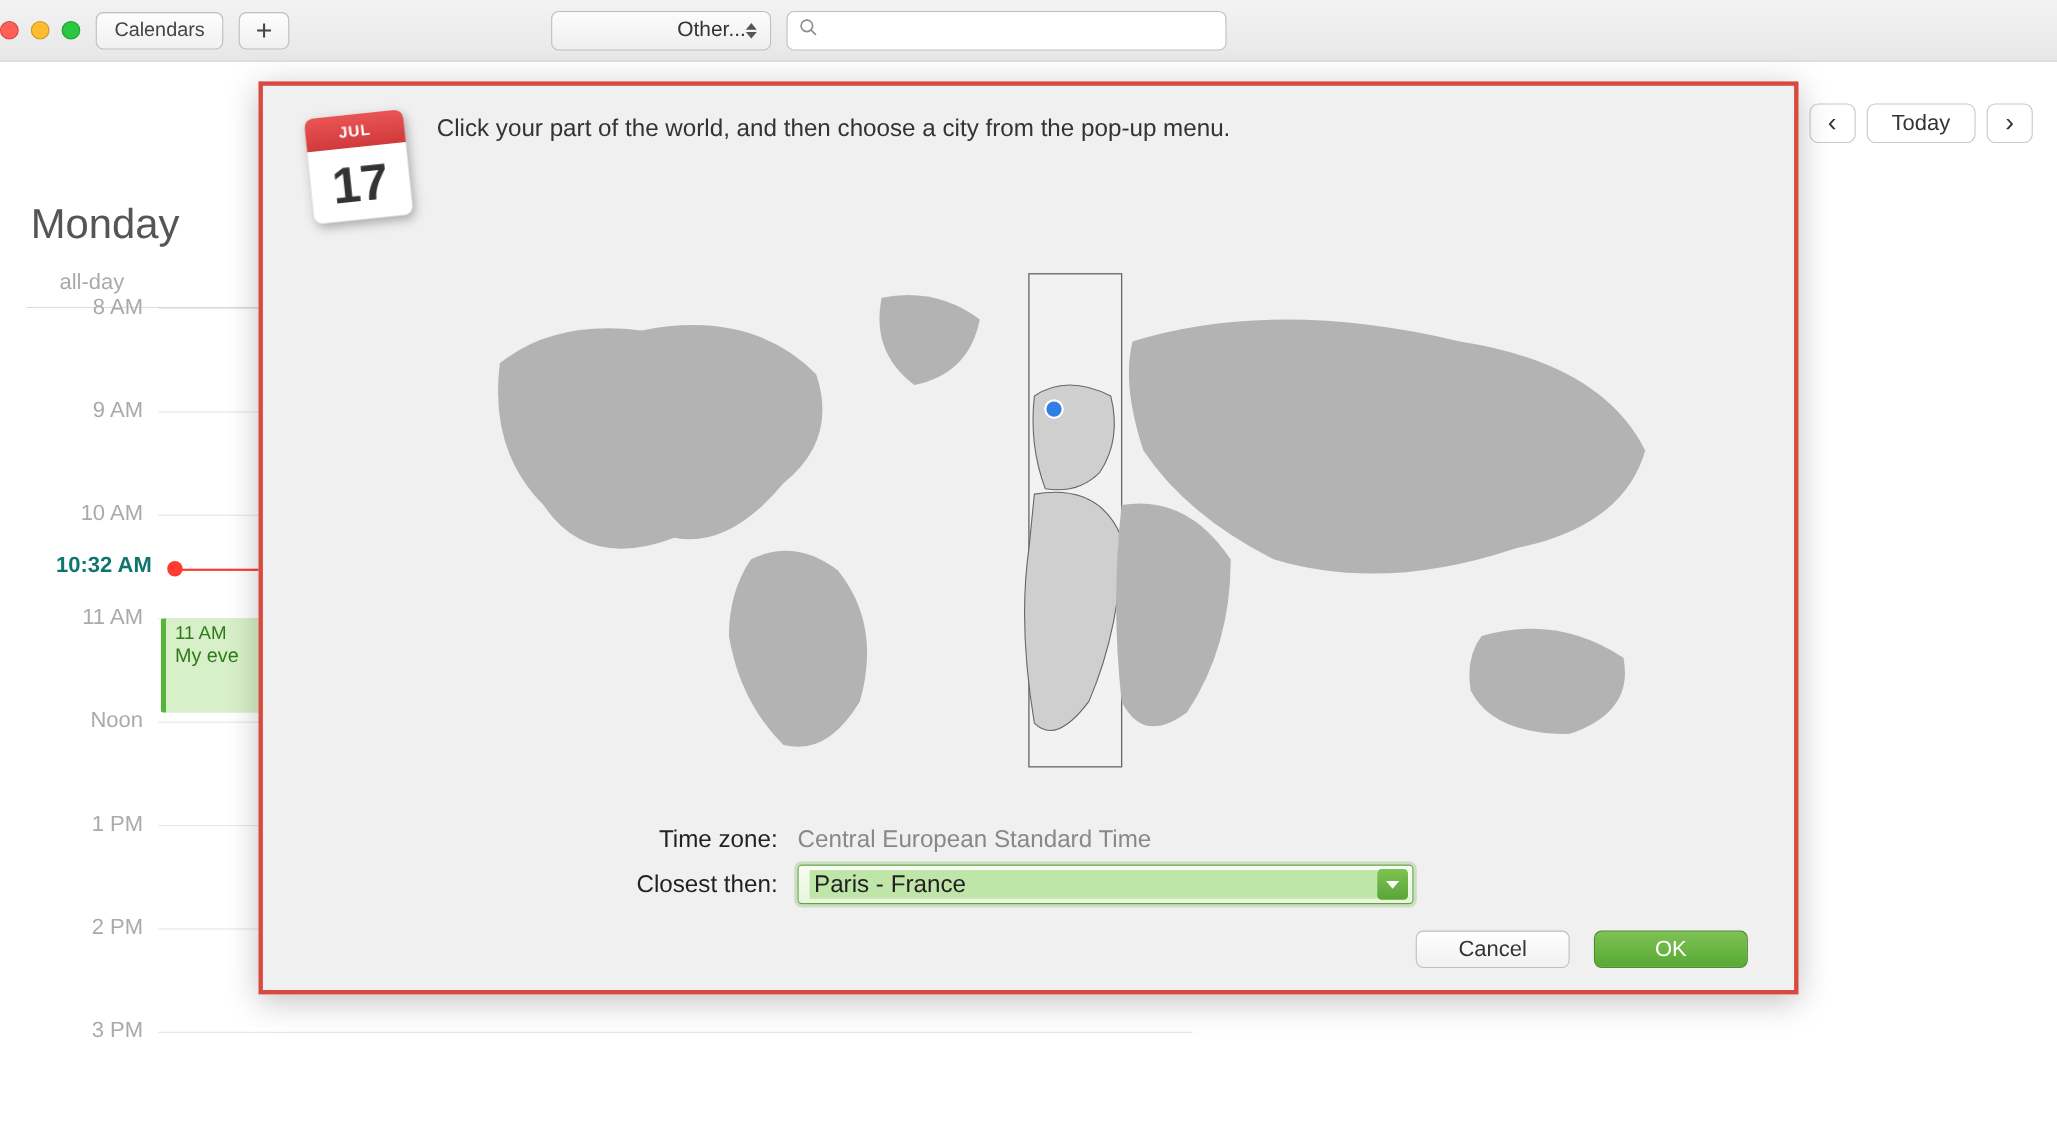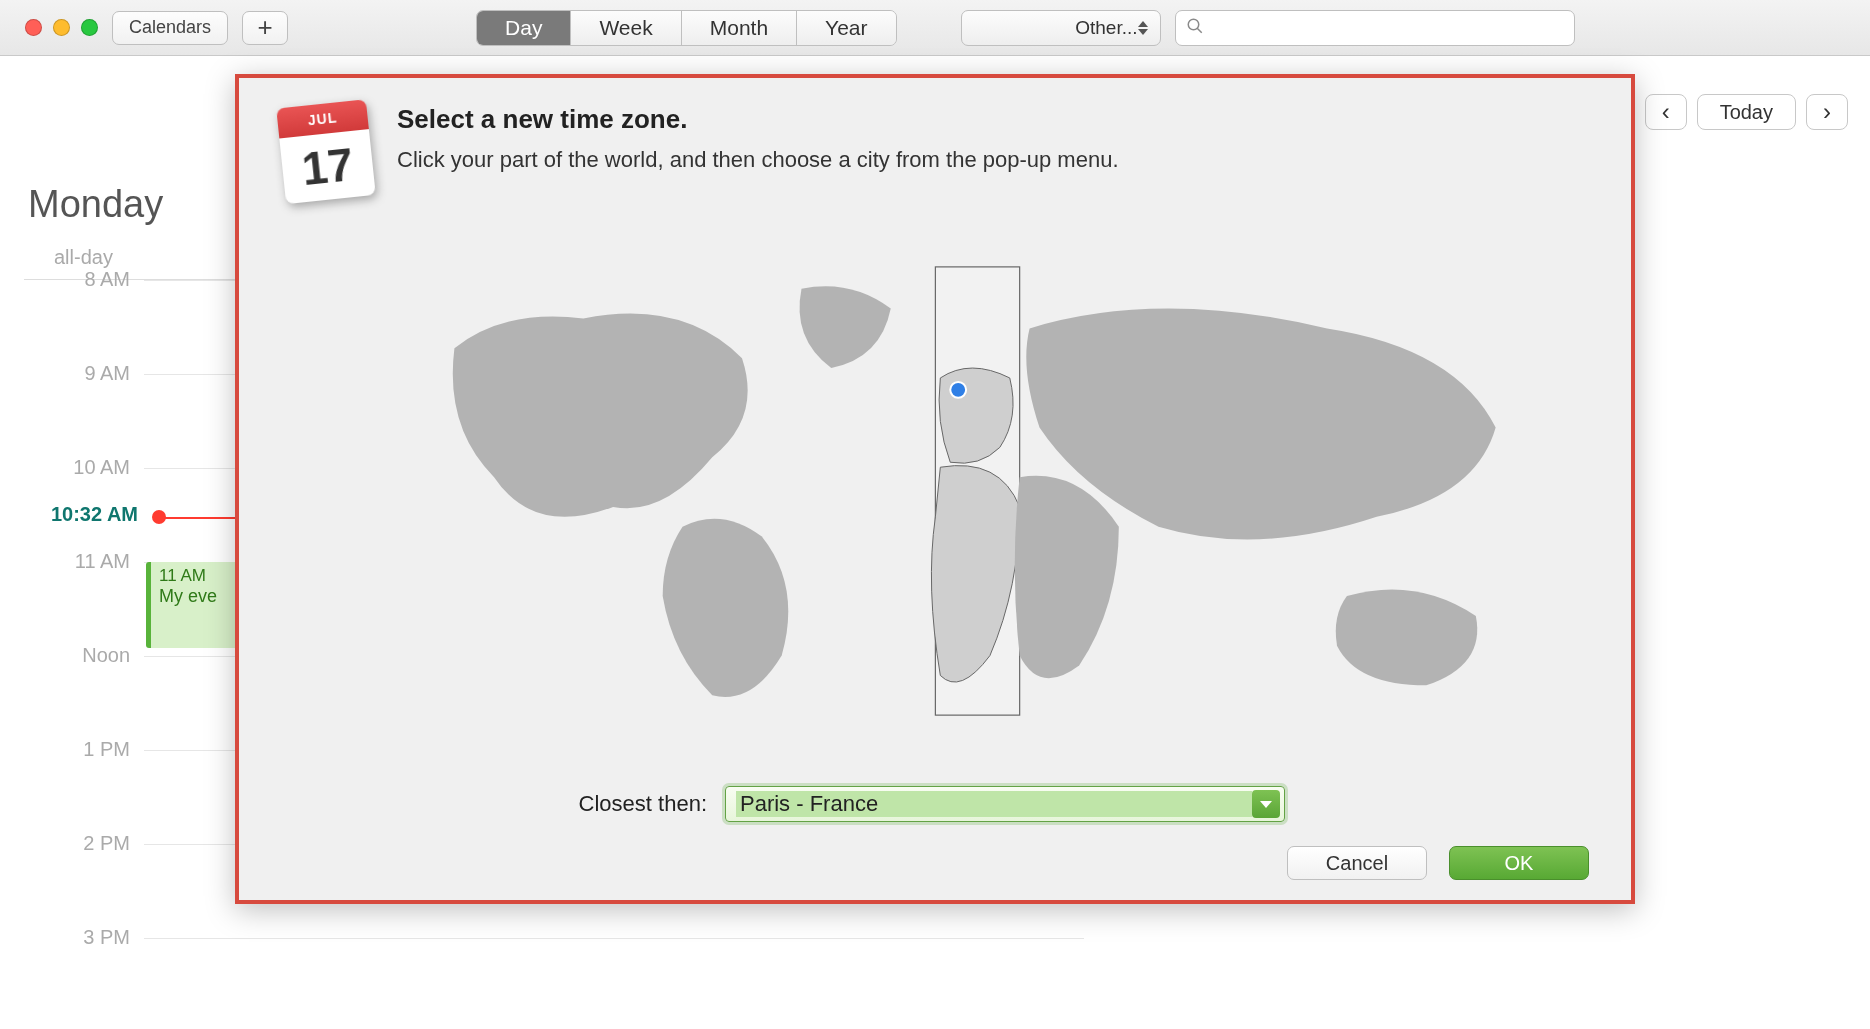--- a/index.html
+++ b/index.html
@@ -1,19 +1,19 @@
 <!DOCTYPE html>
 <html><head>
 <meta charset="utf-8">
 <style>
   * { box-sizing: border-box; margin: 0; padding: 0; }
   html, body { width: 1870px; height: 1029px; font-family: -apple-system, "Helvetica Neue", Helvetica, Arial, sans-serif; background: #fff; color: #222; overflow: hidden; }
 
   
-  .titlebar { height: 56px; background: linear-gradient(#f3f3f3,#e7e7e7); border-bottom: 1px solid #c9c9c9; display: flex; align-items: center; padding: 0 25px; gap: 14px; }
+  .titlebar { height: 56px; background: linear-gradient(#f3f3f3,#e7e7e7); border-bottom: 1px solid #c9c9c9; display: flex; align-items: center; padding: 0 0; gap: 14px; }
   .traffic { display: flex; gap: 11px; align-items: center; }
   .dot { width: 17px; height: 17px; border-radius: 50%; box-shadow: inset 0 0 0 1px rgba(0,0,0,.2); }
   .dot.red { background: #ff5f57; } .dot.yellow { background: #febc2e; } .dot.green { background: #28c840; }
 
   .tb-btn { height: 34px; padding: 0 16px; background: linear-gradient(#fdfdfd,#f1f1f1); border: 1px solid #bfbfbf; border-radius: 7px; font-size: 18px; color: #444; display: inline-flex; align-items: center; justify-content: center; cursor: default; }
   .tb-btn.icon { width: 46px; padding: 0; font-size: 26px; }
 
   .viewseg { display: flex; height: 36px; border: 1px solid #bfbfbf; border-radius: 7px; overflow: hidden; }
   .viewseg .seg { padding: 0 28px; display: flex; align-items: center; font-size: 21px; color: #333; background: linear-gradient(#fcfcfc,#eee); border-right: 1px solid #bfbfbf; cursor: default; }
   .viewseg .seg:last-child { border-right: none; }
@@ -99,26 +99,20 @@
     <div class="dot green"></div>
   </div>
 
   <button class="tb-btn">Calendars</button>
   <button class="tb-btn icon">
     <span>+</span>
   </button>
 
   <div class="spacer"></div>
 
-  <div class="viewseg">
-    <div class="seg active">Day</div>
-    <div class="seg">Week</div>
-    <div class="seg">Month</div>
-    <div class="seg">Year</div>
-  </div>
 
   <div class="spacer2"></div>
 
   <div class="other-dd">
     <span>Other...</span>
     <span class="caret2">
       <span class="tri up"></span>
         <span class="tri down"></span>
     </span>
   </div>
@@ -197,21 +191,20 @@
   </div>
 
   <div class="modal">
     <div class="inner">
       <div class="hdr">
         <div class="calicon">
           <div class="top">JUL</div>
           <div class="bot">17</div>
         </div>
         <div class="hdr-text">
-          <div class="title">Select a new time zone.</div>
           <div class="sub">Click your part of the world, and then choose a city from the pop-up menu.</div>
         </div>
       </div>
 
       <div class="mapwrap">
         <div class="worldmap">
           <svg viewBox="0 0 1200 470" preserveAspectRatio="xMidYMid meet">
 
             <path class="land" d="M70,90 Q120,50 200,60 Q300,40 360,100 Q380,160 330,200 Q280,260 230,250 Q150,280 110,220 Q60,170 70,90 Z"></path>
             <path class="land" d="M300,270 Q340,250 380,280 Q420,330 400,400 Q370,450 330,440 Q290,400 280,340 Q280,300 300,270 Z"></path>
@@ -227,20 +220,24 @@
             <path class="land" d="M970,340 Q1040,320 1100,360 Q1110,410 1050,430 Q980,430 960,390 Q955,360 970,340 Z"></path>
 
             <path class="land" d="M420,30 Q470,20 510,50 Q500,100 450,110 Q410,80 420,30 Z"></path>
 
             <circle class="pin" cx="578" cy="132" r="8"></circle>
           </svg>
         </div>
       </div>
 
       <div class="tzrows">
+        <div class="tzrow">
+          <div class="lbl">Time zone:</div>
+          <div class="val">Central European Standard Time</div>
+        </div>
         <div class="tzrow">
           <div class="lbl">Closest then:</div>
           <div class="combo">
             <span class="txt">Paris - France</span>
             <span class="btn">
               <span class="chev"></span>
             </span>
           </div>
         </div>
       </div>

